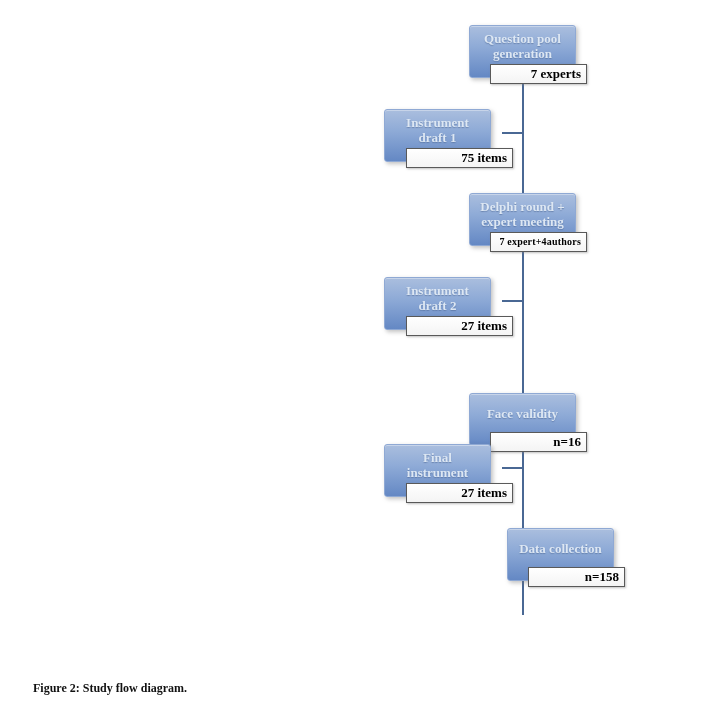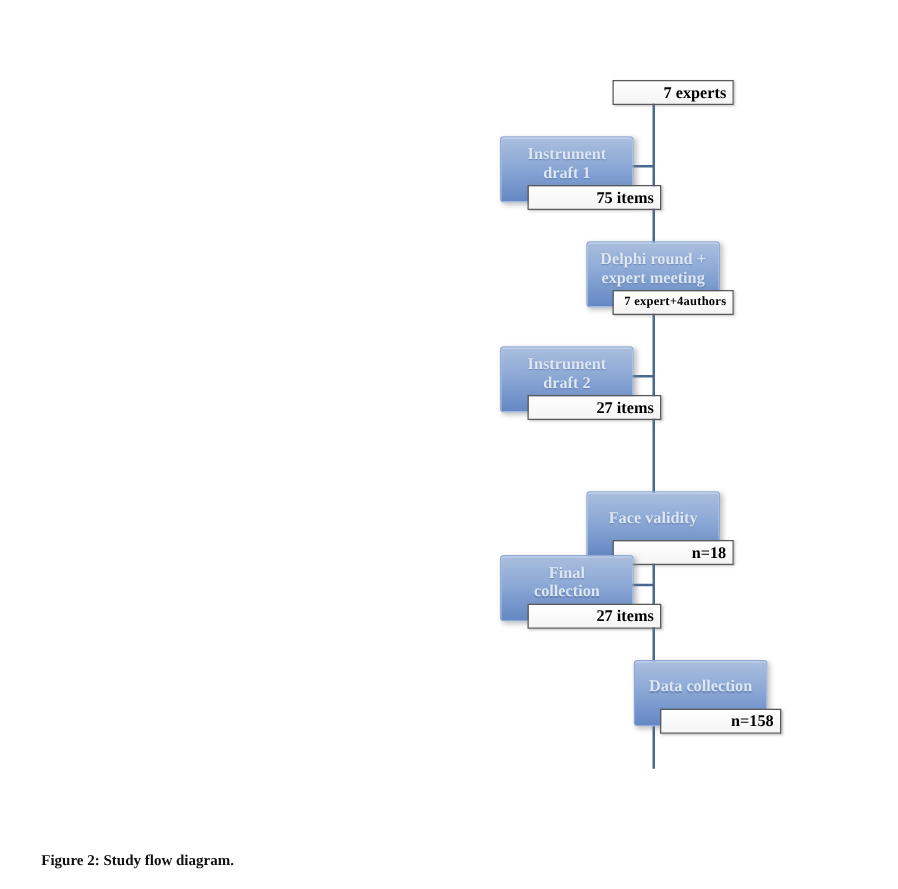--- a/index.html
+++ b/index.html
@@ -42,21 +42,21 @@
   .stub-2 { top: 300px; }
   .stub-3 { top: 467px; }
 
   .node {
     position: absolute;
     width: 118px;
     height: 60px;
     z-index: 2;
   }
   .node.right { left: 469px; }
-  .node.left  { left: 400px; }
+  .node.left  { left: 384px; }
   .node-1 { top: 25px; }
   .node-2 { top: 109px; }
   .node-3 { top: 193px; }
   .node-4 { top: 277px; }
   .node-5 { top: 361px; margin-top: 32px; }
   .node-6 { top: 444px; }
   .node-7 { top: 528px; margin-left: 38px; }
   .node-8 { top: 611px; }
 
   .box {
@@ -118,20 +118,22 @@
 
 <div class="page">
   <div class="canvas">
 
     <div class="vline"></div>
     <div class="stub stub-1"></div>
     <div class="stub stub-2"></div>
     <div class="stub stub-3"></div>
 
     <div class="node right node-1">
+      <div class="box">Question pool
+generation</div>
       <div class="tag">7 experts</div>
     </div>
 
     <div class="node left node-2">
       <div class="box">Instrument
 draft 1</div>
       <div class="tag">75 items</div>
     </div>
 
     <div class="node right node-3">
@@ -141,26 +143,26 @@
     </div>
 
     <div class="node left node-4">
       <div class="box">Instrument
 draft 2</div>
       <div class="tag">27 items</div>
     </div>
 
     <div class="node right node-5">
       <div class="box">Face validity</div>
-      <div class="tag">n=18</div>
+      <div class="tag">n=16</div>
     </div>
 
     <div class="node left node-6">
       <div class="box">Final
-collection</div>
+instrument</div>
       <div class="tag">27 items</div>
     </div>
 
     <div class="node right node-7">
       <div class="box">Data collection</div>
       <div class="tag">n=158</div>
     </div>
 
 
   </div>

